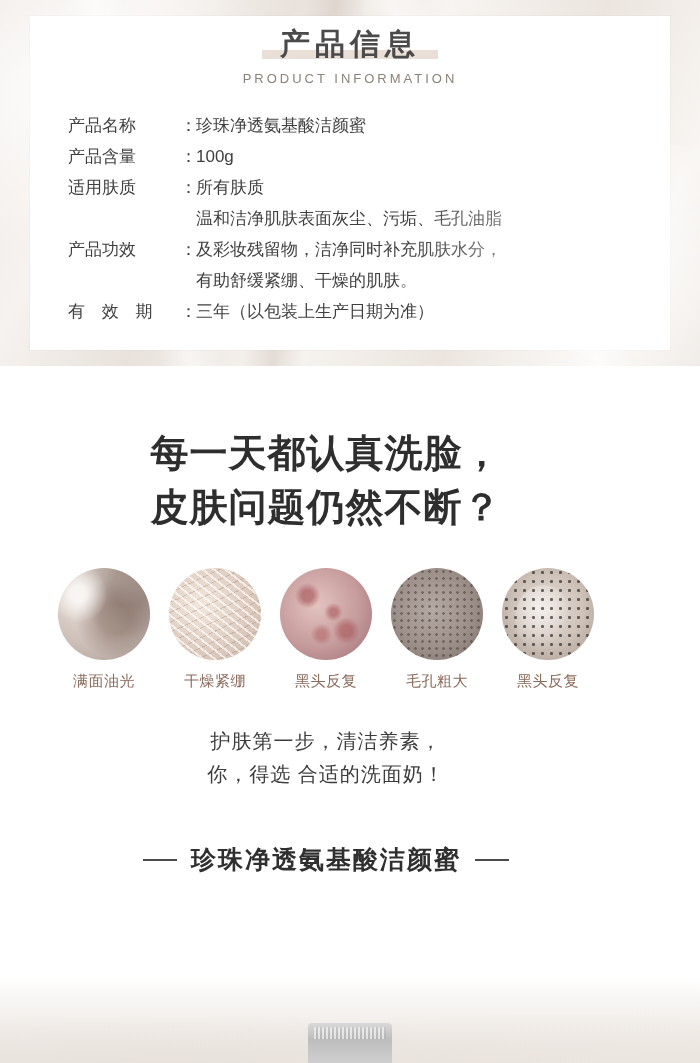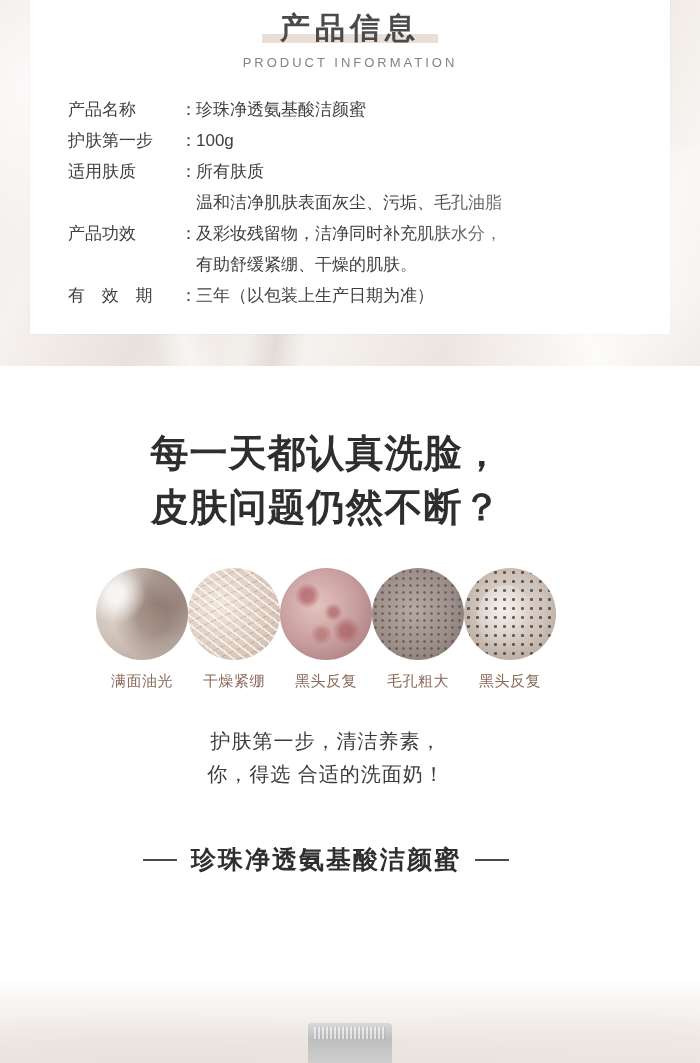--- a/index.html
+++ b/index.html
@@ -50,21 +50,21 @@
     inset: 0;
     background:
       linear-gradient(75deg, rgba(255,255,255,0) 20%, rgba(255,255,255,0.55) 24%, rgba(255,255,255,0) 28%),
       linear-gradient(100deg, rgba(214,203,194,0) 40%, rgba(205,192,182,0.45) 44%, rgba(214,203,194,0) 48%),
       linear-gradient(60deg, rgba(255,255,255,0) 62%, rgba(255,255,255,0.5) 66%, rgba(255,255,255,0) 70%);
     pointer-events: none;
   }
   .info-card {
     position: absolute;
     left: 30px;
-    top: 0;
+    top: 16px;
     width: 640px;
     height: 334px;
     background: #ffffff;
     box-shadow: 0 0 0 1px rgba(0,0,0,0.02);
   }
   .info-title-wrap {
     position: relative;
     text-align: center;
     padding-top: 8px;
   }
@@ -139,20 +139,21 @@
     font-weight: bold;
     line-height: 54px;
     letter-spacing: 1px;
   }
   .headline .line2 {
     display: block;
   }
   .problem-row {
     display: flex;
     justify-content: center;
+    gap: 19px;
     margin-top: 34px;
   }
   .problem-item {
     width: 92px;
     text-align: center;
   }
   .problem-circle {
     width: 92px;
     height: 92px;
     border-radius: 50%;
@@ -324,21 +325,21 @@
 
       <div class="info-rows">
 
         <div class="info-row">
           <div class="info-label">产品名称</div>
           <div class="info-colon">：</div>
           <div class="info-value">珍珠净透氨基酸洁颜蜜</div>
         </div>
 
         <div class="info-row">
-          <div class="info-label">护肤第一步</div>
+          <div class="info-label">产品含量</div>
           <div class="info-colon">：</div>
           <div class="info-value">100g</div>
         </div>
 
         <div class="info-row">
           <div class="info-label">适用肤质</div>
           <div class="info-colon">：</div>
           <div class="info-value">所有肤质</div>
         </div>
 

